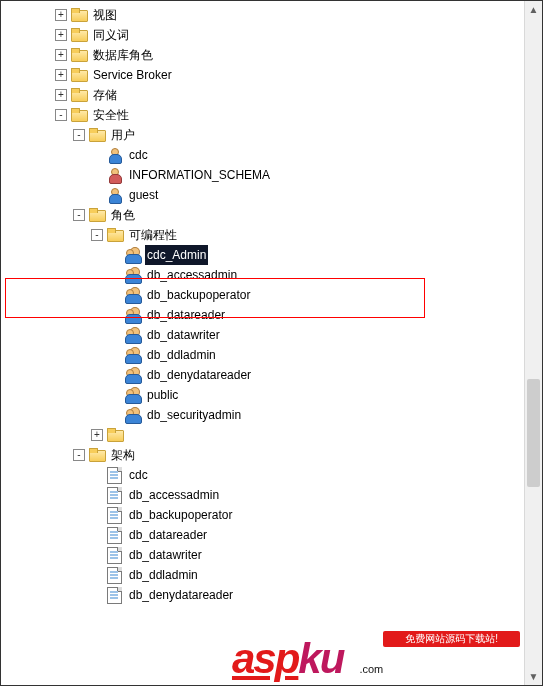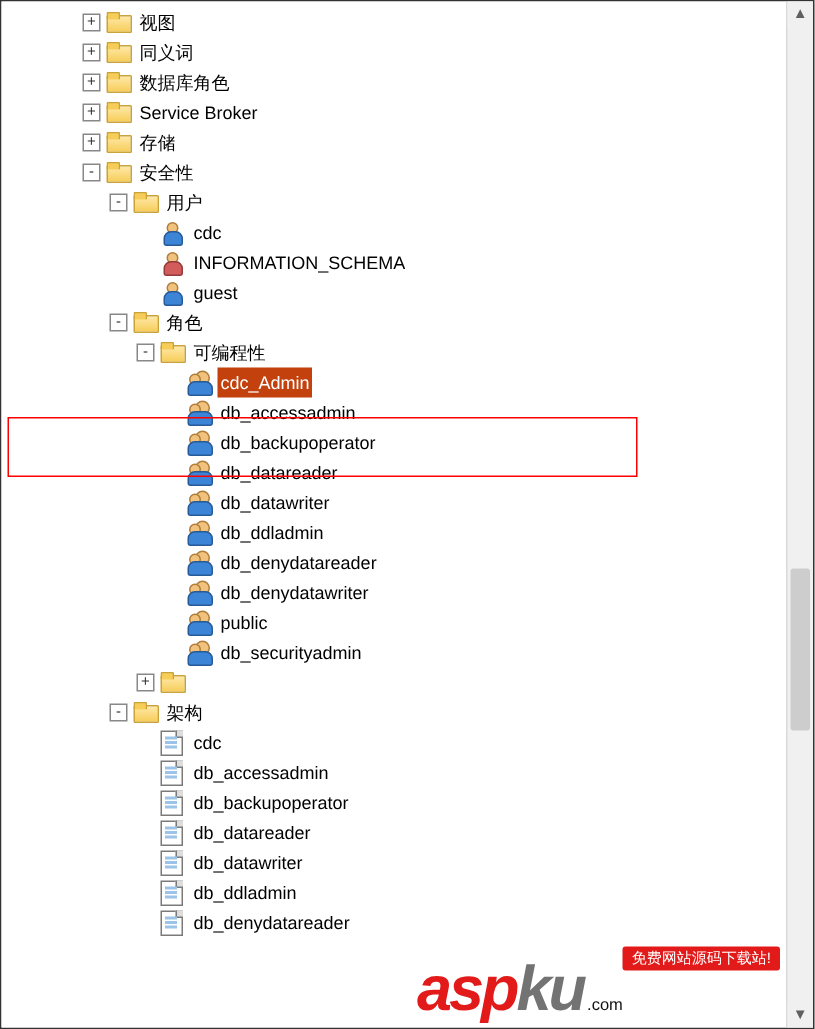--- a/index.html
+++ b/index.html
@@ -43,21 +43,21 @@
     line-height: 10px;
     color: #333;
     margin-right: 4px;
     flex: 0 0 12px;
     background: #fff;
     cursor: pointer;
   }
   .exp-none { width: 12px; margin-right:4px; flex:0 0 12px; display:inline-block; }
   .icon { width: 16px; height: 16px; margin-right: 4px; flex: 0 0 16px; display:inline-block; position: relative; }
   .label { padding: 0 2px; }
-  .label.selected { background: #c2410c; color: #fff; }
+  .label.selected { background: #0f172a; color: #fff; }
 
   
   .folder { display:inline-block; width:16px; height:14px; position:relative; top:1px; }
   .folder::before {
     content:""; position:absolute; left:0; top:2px; width:15px; height:10px;
     background: linear-gradient(#ffe9a8,#f7cd5a); border:1px solid #c9a23a; border-radius:1px;
   }
   .folder::after {
     content:""; position:absolute; left:0; top:0; width:7px; height:4px;
     background:#f7cd5a; border:1px solid #c9a23a; border-bottom:none; border-radius:1px 1px 0 0;
@@ -105,24 +105,24 @@
     position:absolute; left:2px; width:13px;
     background:#cdcdcd; border-radius:2px;
   }
 
   
   .logo-wrap {
     position: absolute;
     right: 22px;
     bottom: 2px;
   }
-  .logo-asp { font-family: Arial, sans-serif; font-weight: 900; font-style: italic; font-size: 42px; color:#e21a1a; letter-spacing:-2px; }
-  .logo-ku  { font-family: Arial, sans-serif; font-weight: 900; font-style: italic; font-size: 42px; color:#737373; letter-spacing:-2px; }
-  .logo-com { font-family: Arial, sans-serif; font-size: 11px; color:#111; margin-left:2px; }
-  .logo-sub { font-family: "Microsoft YaHei", sans-serif; font-size: 10px; color:#fff; background:#e21a1a; padding:1px 6px; border-radius:2px; display:block; text-align:right; margin-top:-4px; float:right;}
+  .logo-asp { font-family: Arial, sans-serif; font-weight: 900; font-style: italic; font-size: 42px; color:#e21a1a; letter-spacing:-2px;text-decoration:underline; }
+  .logo-ku  { font-family: Arial, sans-serif; font-weight: 900; font-style: italic; font-size: 42px; color:#be185d; letter-spacing:-2px; }
+  .logo-com { font-family: Arial, sans-serif; font-size: 11px; color:#111; margin-left:16px; }
+  .logo-sub { font-family: "Microsoft YaHei", sans-serif; font-size: 10px; color:#fff; background:#e21a1a; padding:1px 22px; border-radius:2px; display:block; text-align:right; margin-top:-4px; float:right;}
 </style>
 </head>
 <body>
 
 <div class="viewport">
   <div class="tree" id="tree">
       <div class="row">
         <span class="ind"></span>
         <span class="ind"></span>
         <span class="ind"></span>
@@ -297,31 +297,20 @@
       <div class="row">
         <span class="ind"></span>
         <span class="ind"></span>
         <span class="ind"></span>
         <span class="ind"></span>
         <span class="ind"></span>
         <span class="ind"></span>
         <span class="exp-none"></span>
         <span class="icon"><span class="role"></span></span>
         <span class="label">db_denydatareader</span>
-      </div>
-      <div class="row">
-        <span class="ind"></span>
-        <span class="ind"></span>
-        <span class="ind"></span>
-        <span class="ind"></span>
-        <span class="ind"></span>
-        <span class="ind"></span>
-        <span class="exp-none"></span>
-        <span class="icon"><span class="role"></span></span>
-        <span class="label">db_denydatawriter</span>
       </div>
       <div class="row">
         <span class="ind"></span>
         <span class="ind"></span>
         <span class="ind"></span>
         <span class="ind"></span>
         <span class="ind"></span>
         <span class="ind"></span>
         <span class="exp-none"></span>
         <span class="icon"><span class="role"></span></span>

